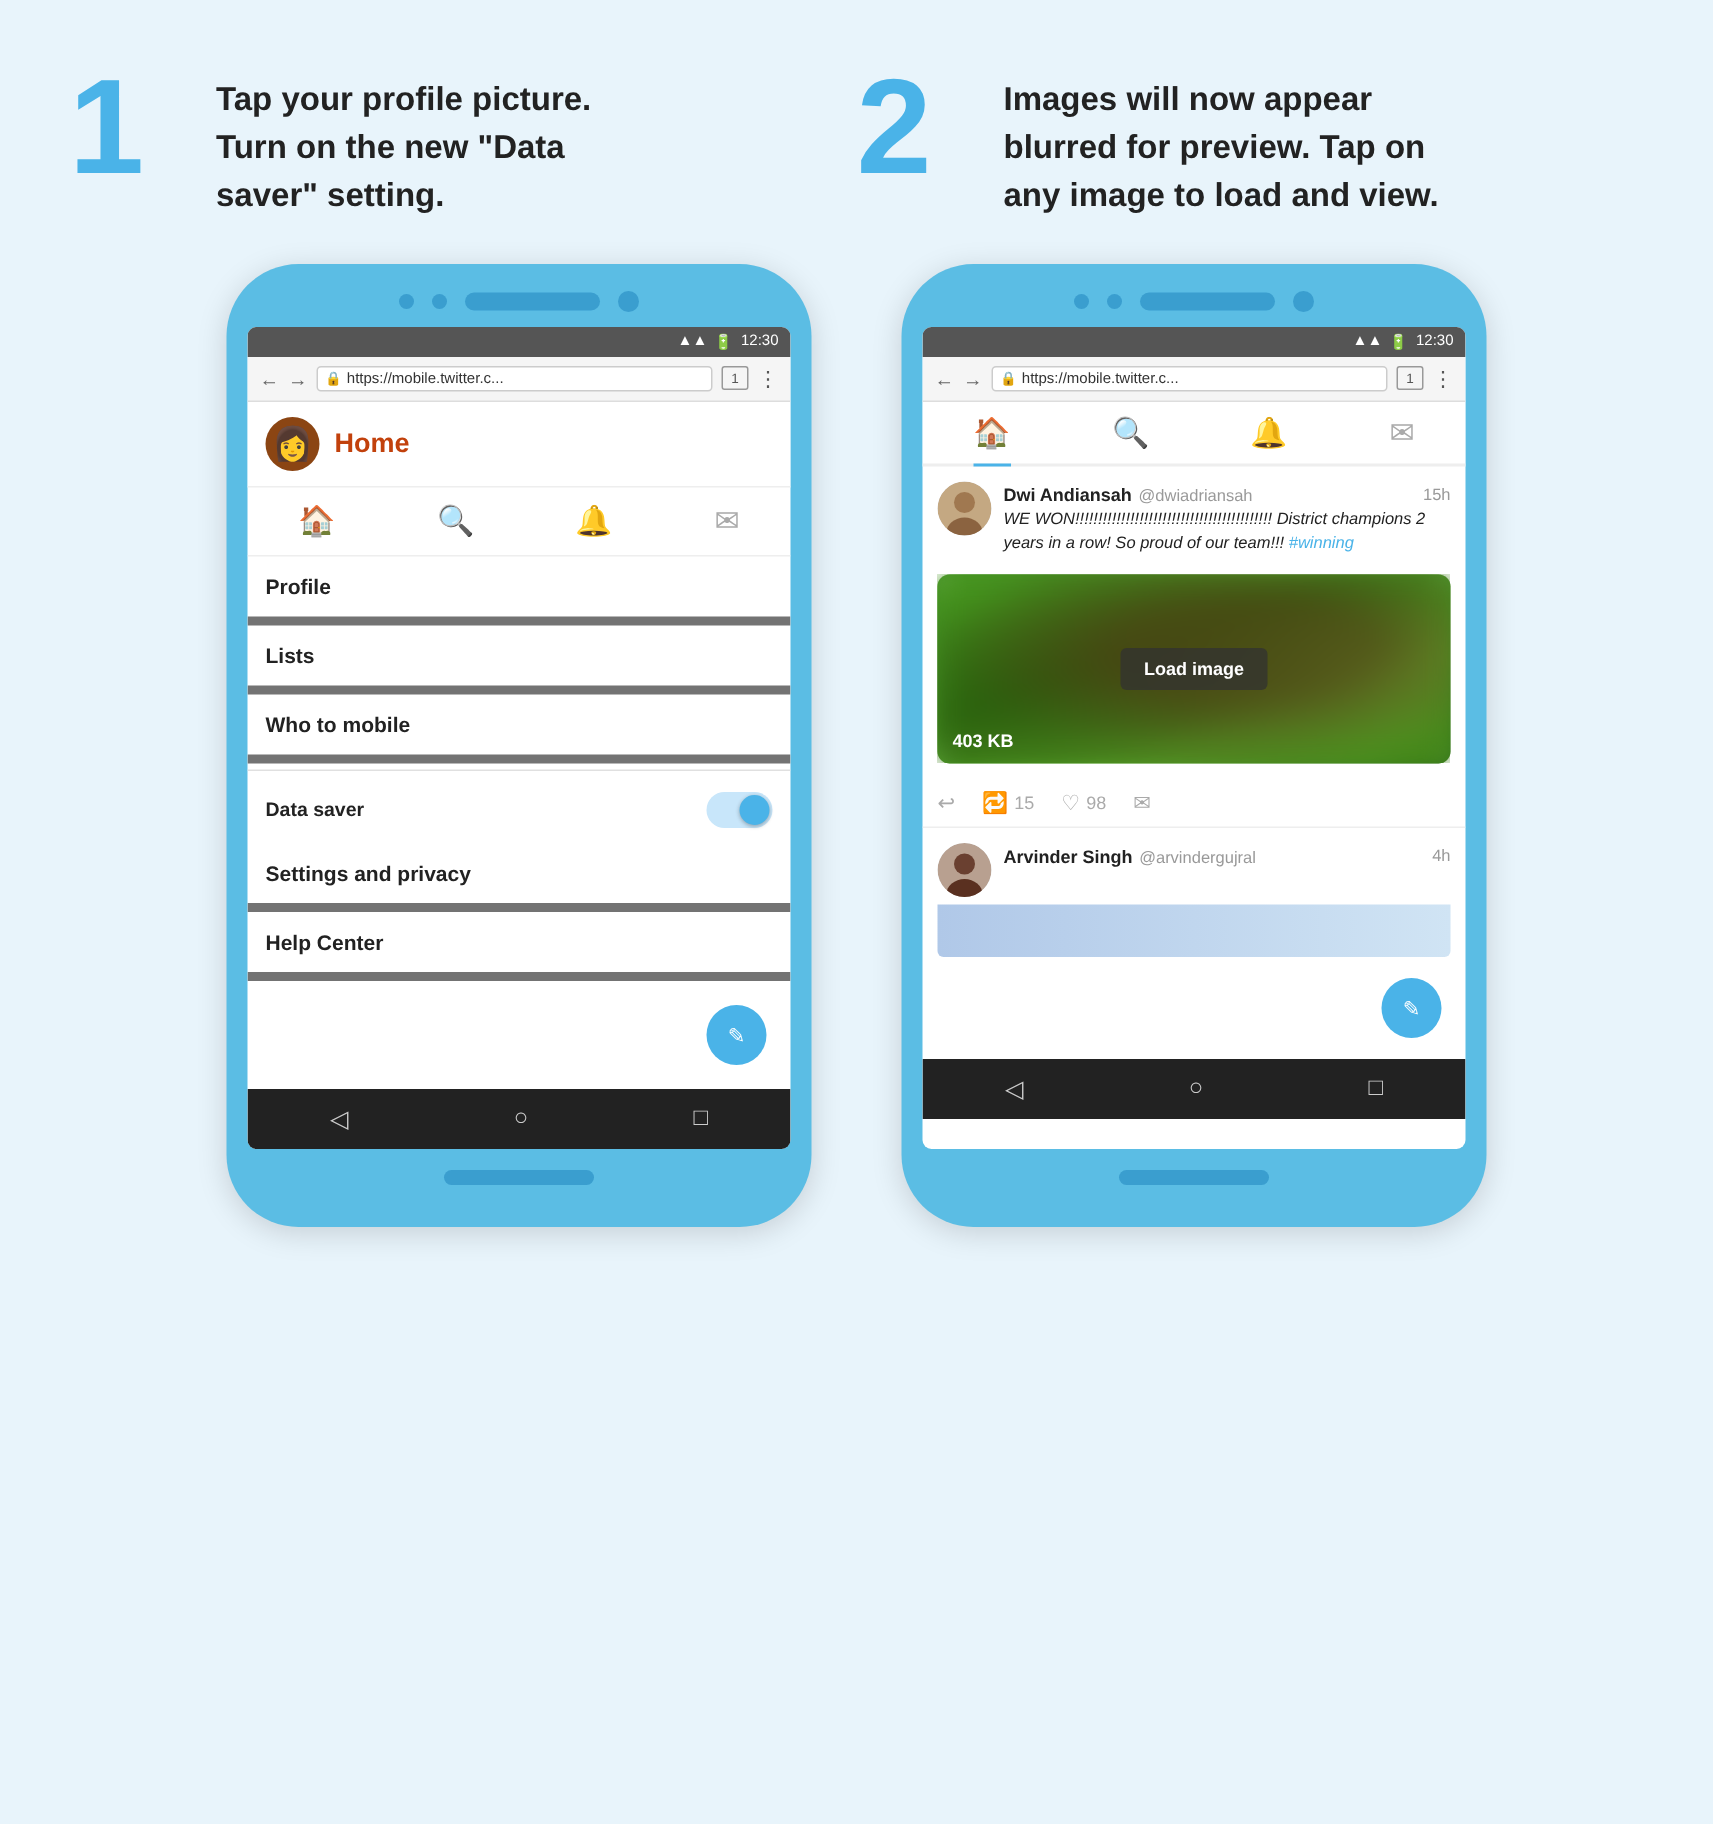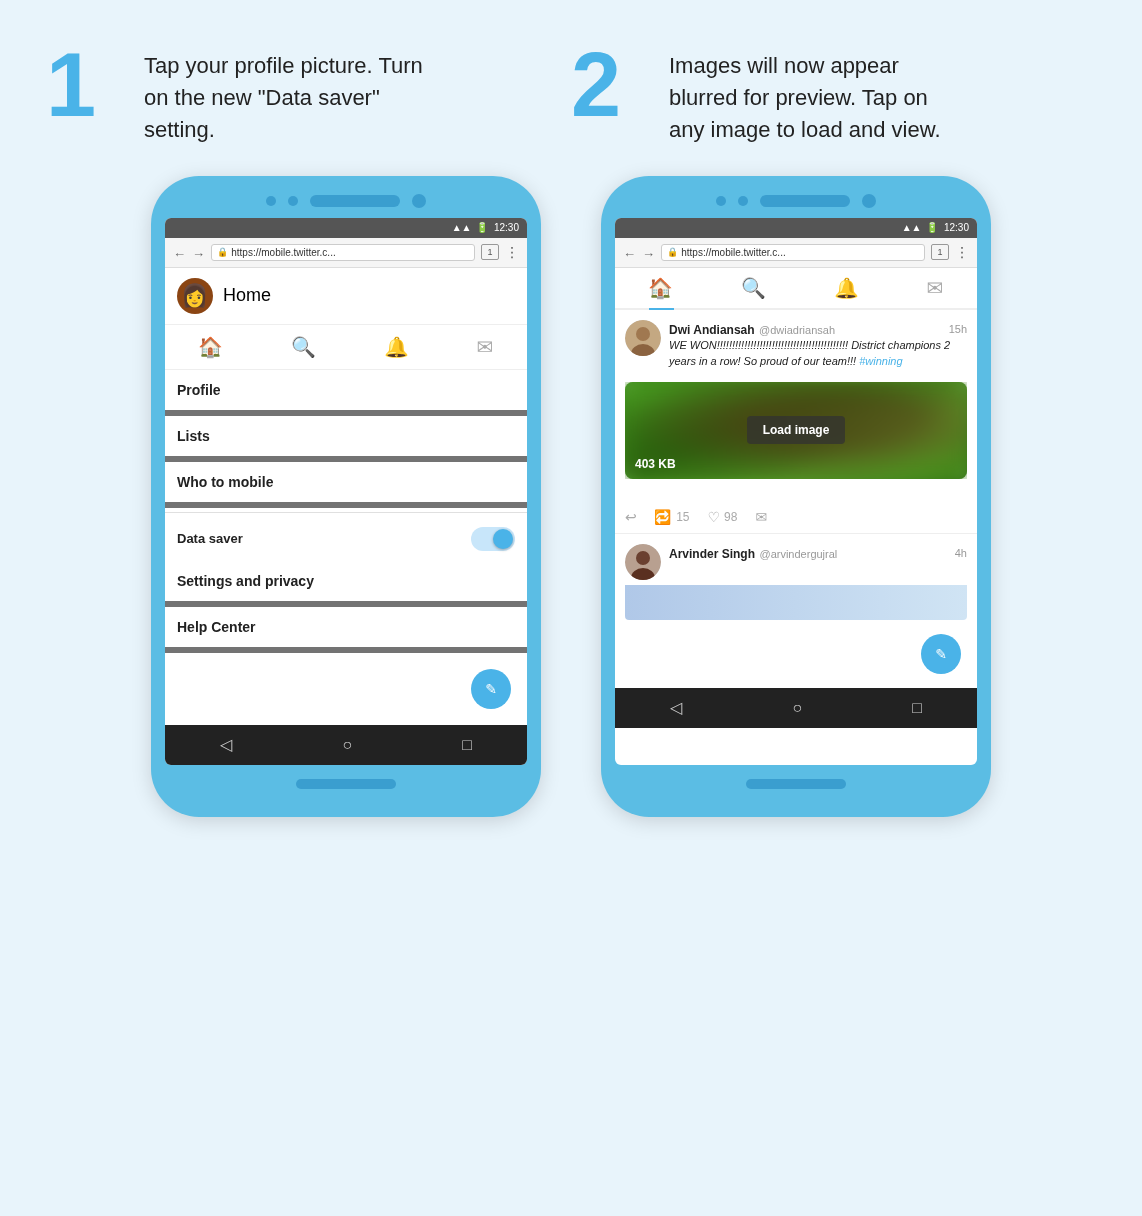--- a/index.html
+++ b/index.html
@@ -36,20 +36,21 @@
       line-height: 1;
       min-width: 80px;
     }
 
     .step-text {
       font-size: 22px;
       color: #222;
       line-height: 1.45;
       padding-top: 10px;
       max-width: 300px;
+      font-weight: bold;
     }
 
     .phones-row {
       display: flex;
       width: 100%;
       max-width: 1050px;
       gap: 60px;
       justify-content: center;
     }
 
@@ -184,22 +185,22 @@
       background: #8B4513;
       overflow: hidden;
       display: flex;
       align-items: center;
       justify-content: center;
       font-size: 20px;
     }
 
     .sidebar-home-label {
       font-size: 18px;
-      font-weight: 400;
-      color: #000000;
+      font-weight: 700;
+      color: #c2410c;
     }
 
     .nav-icons-row {
       display: flex;
       justify-content: space-around;
       padding: 10px 0;
       border-bottom: 1px solid #eee;
     }
 
     .nav-icon {
@@ -382,26 +383,26 @@
       margin-bottom: 7px;
       font-style: italic;
     }
 
     .tweet-link {
       color: #4ab3e8;
     }
 
     .tweet-image-container {
       width: 100%;
-      height: 97px;
+      height: 126px;
       background: linear-gradient(135deg, #3d8c20, #5aad2e, #2d6e18);
       border-radius: 8px;
       position: relative;
       overflow: hidden;
-      margin-bottom: 24px;
+      margin-bottom: 12px;
     }
 
     .tweet-image-blur {
       width: 100%;
       height: 100%;
       backdrop-filter: blur(8px);
       display: flex;
       align-items: center;
       justify-content: center;
       position: absolute;

